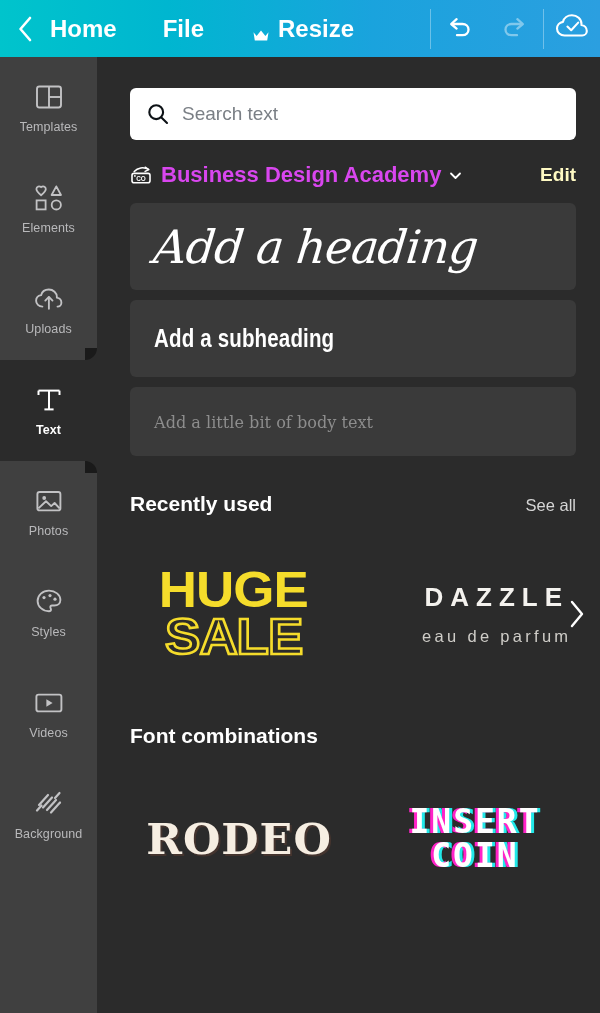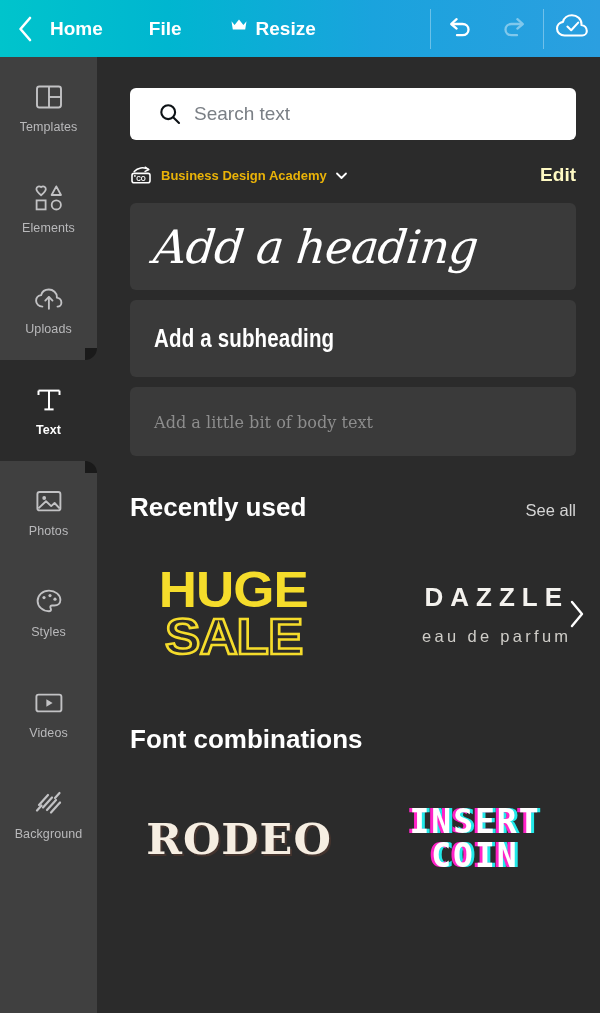--- a/index.html
+++ b/index.html
@@ -14,23 +14,23 @@
   
   #topbar {
     position: absolute; top: 0; left: 0;
     width: 600px; height: 57px;
     background: linear-gradient(90deg, #00c4cc 0%, #00b6d0 28%, #1aa3dd 62%, #2b9fe0 100%);
     display: flex; align-items: center;
     padding: 0 0 0 16px;
     z-index: 20;
   }
   .tb-item {
-    display: flex; align-items: flex-start;
+    display: flex; align-items: flex-end;
     color: #ffffff;
-    font-size: 19px; font-weight: bold;
+    font-size: 24px; font-weight: bold;
     cursor: pointer;
     white-space: nowrap;
   }
   #back-chevron { margin-right: 16px; display:flex; align-items:center; }
   #home-item { margin-right: 46px; }
   #file-item { margin-right: 48px; }
   #resize-item { gap: 8px; }
   .tb-divider {
     width: 1px; height: 40px;
     background: rgba(255,255,255,0.34);
@@ -122,40 +122,40 @@
     overflow: hidden;
   }
 
   
   #search-wrap {
     margin: 31px 24px 0 33px;
     height: 52px;
     background: #ffffff;
     border-radius: 6px;
     display: flex; align-items: center;
-    padding: 0 28px;
+    padding: 0 16px;
     gap: 12px;
   }
   #search-input {
     flex: 1; border: none; outline: none;
     font-size: 19px; color: #0d1216;
     font-family: "Liberation Sans", sans-serif;
     background: transparent;
   }
   #search-input::placeholder { color: #7a7f85; }
 
   
   #brand-row {
     margin: 22px 24px 0 33px;
     display: flex; align-items: center;
     height: 26px;
   }
   #brand-icon { margin-right: 9px; display:flex; }
   #brand-name {
-    color: #eab308; font-size: 13px; font-weight: bold;
+    color: #d946ef; font-size: 22px; font-weight: bold;
     white-space: nowrap;
   }
   #brand-caret { margin-left: 7px; display:flex; align-items:center; cursor:pointer; }
   #brand-spacer { flex: 1; }
   #edit-link {
     color: #fef9c3; font-size: 19px; font-weight: bold;
     cursor: pointer;
   }
 
   
@@ -198,21 +198,21 @@
     transform: scaleX(0.92);
     transform-origin: left center;
   }
 
   
   .sec-head {
     display: flex; align-items: baseline;
     margin: 0 24px 0 33px;
     height: 30px;
   }
-  .sec-title { color: #ffffff; font-size: 26px; font-weight: bold; }
+  .sec-title { color: #ffffff; font-size: 21px; font-weight: bold; }
   .sec-spacer { flex: 1; }
   .sec-link { color: #d5d5d5; font-size: 16.5px; cursor: pointer; }
 
   #recent-head { margin-top: 36px; }
   #fontcomb-head { margin-top: 30px; }
 
   
   .thumb-row {
     display: flex;
     margin: 0 0 0 33px;

